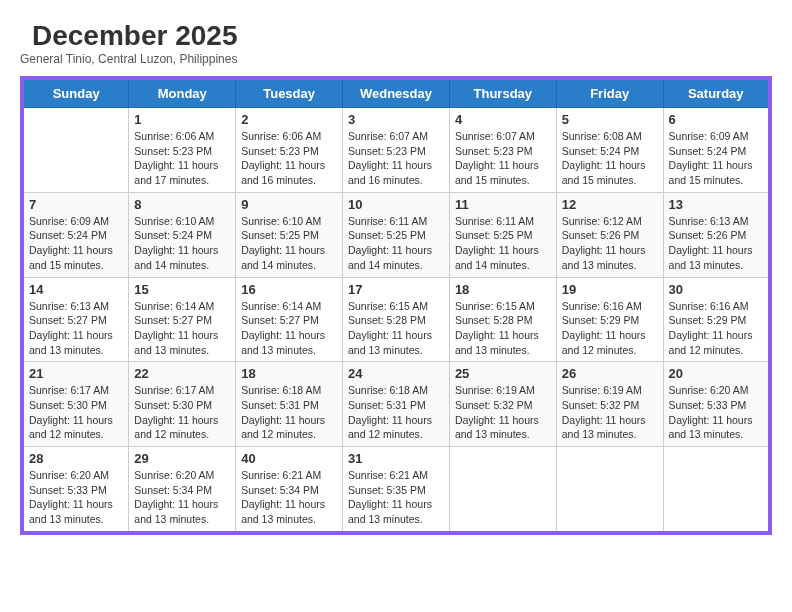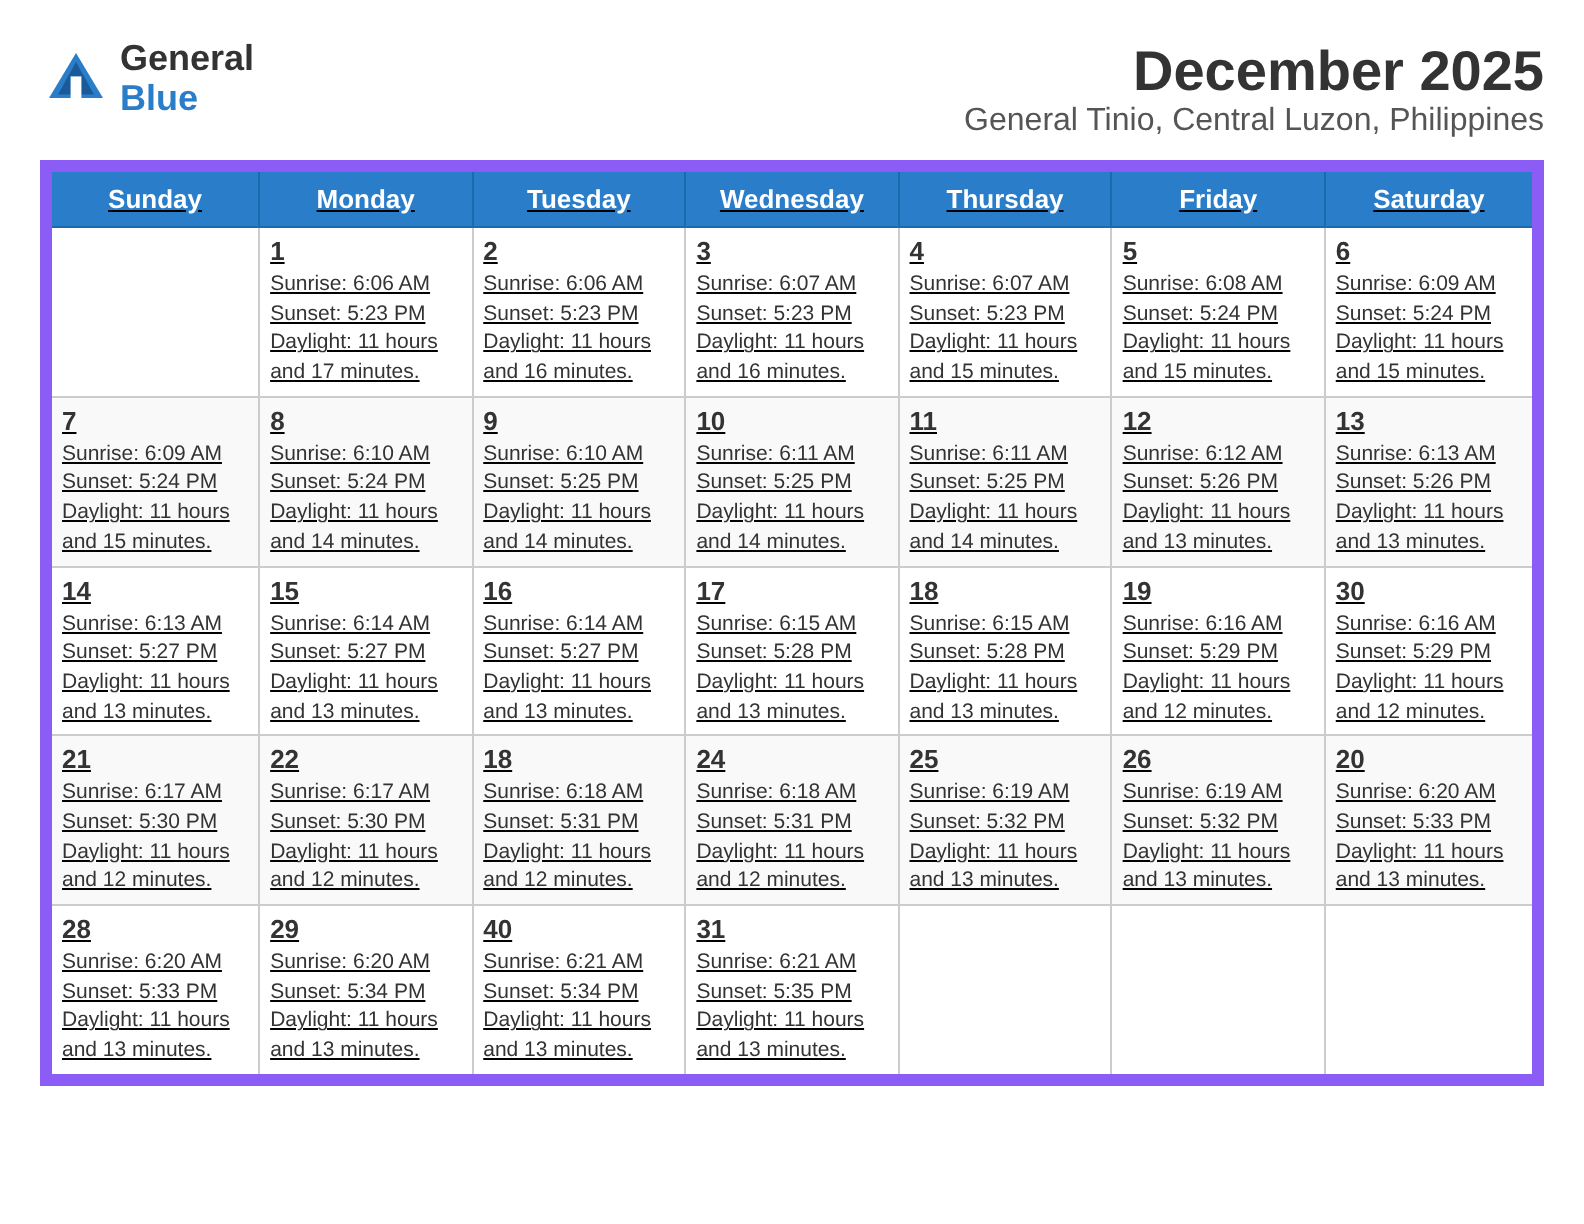--- a/index.html
+++ b/index.html
@@ -36,28 +36,27 @@
     }
     .title-section {
       text-align: right;
     }
     .month-title {
       font-size: 28px;
       font-weight: bold;
       color: #333;
     }
     .subtitle {
-      font-size: 16px;
+      font-size: 12px;
       color: #555;
     }
     .calendar {
       width: 100%;
       border-collapse: collapse;
-      border: 6px solid #8b5cf6;
-      text-decoration: underline;
+      border: 4px solid #8b5cf6;
     }
     .calendar th {
       background-color: #2a7dc9;
       color: white;
       text-align: center;
       padding: 6px 4px;
       font-size: 13px;
       border: 1px solid #1a6ab0;
     }
     .calendar td {
@@ -84,31 +83,20 @@
       background-color: #f9f9f9;
     }
     .calendar tbody tr td.empty {
       background: #fff;
     }
   </style>
 </head>
 <body>
 
 <div class="header-section">
-  <div class="logo">
-    <svg class="logo-icon" viewBox="0 0 40 40">
-      <polygon points="20,5 35,30 5,30" fill="#2a7dc9"></polygon>
-      <polygon points="20,10 30,28 10,28" fill="#1a5a9a"></polygon>
-      <rect x="17" y="18" width="6" height="12" fill="white"></rect>
-    </svg>
-    <div class="logo-text">
-      <span class="logo-general">General</span>
-      <span class="logo-blue">Blue</span>
-    </div>
-  </div>
   <div class="title-section">
     <div class="month-title">December 2025</div>
     <div class="subtitle">General Tinio, Central Luzon, Philippines</div>
   </div>
 </div>
 
 <table class="calendar">
   <thead>
     <tr>
     <th>Sunday</th>

